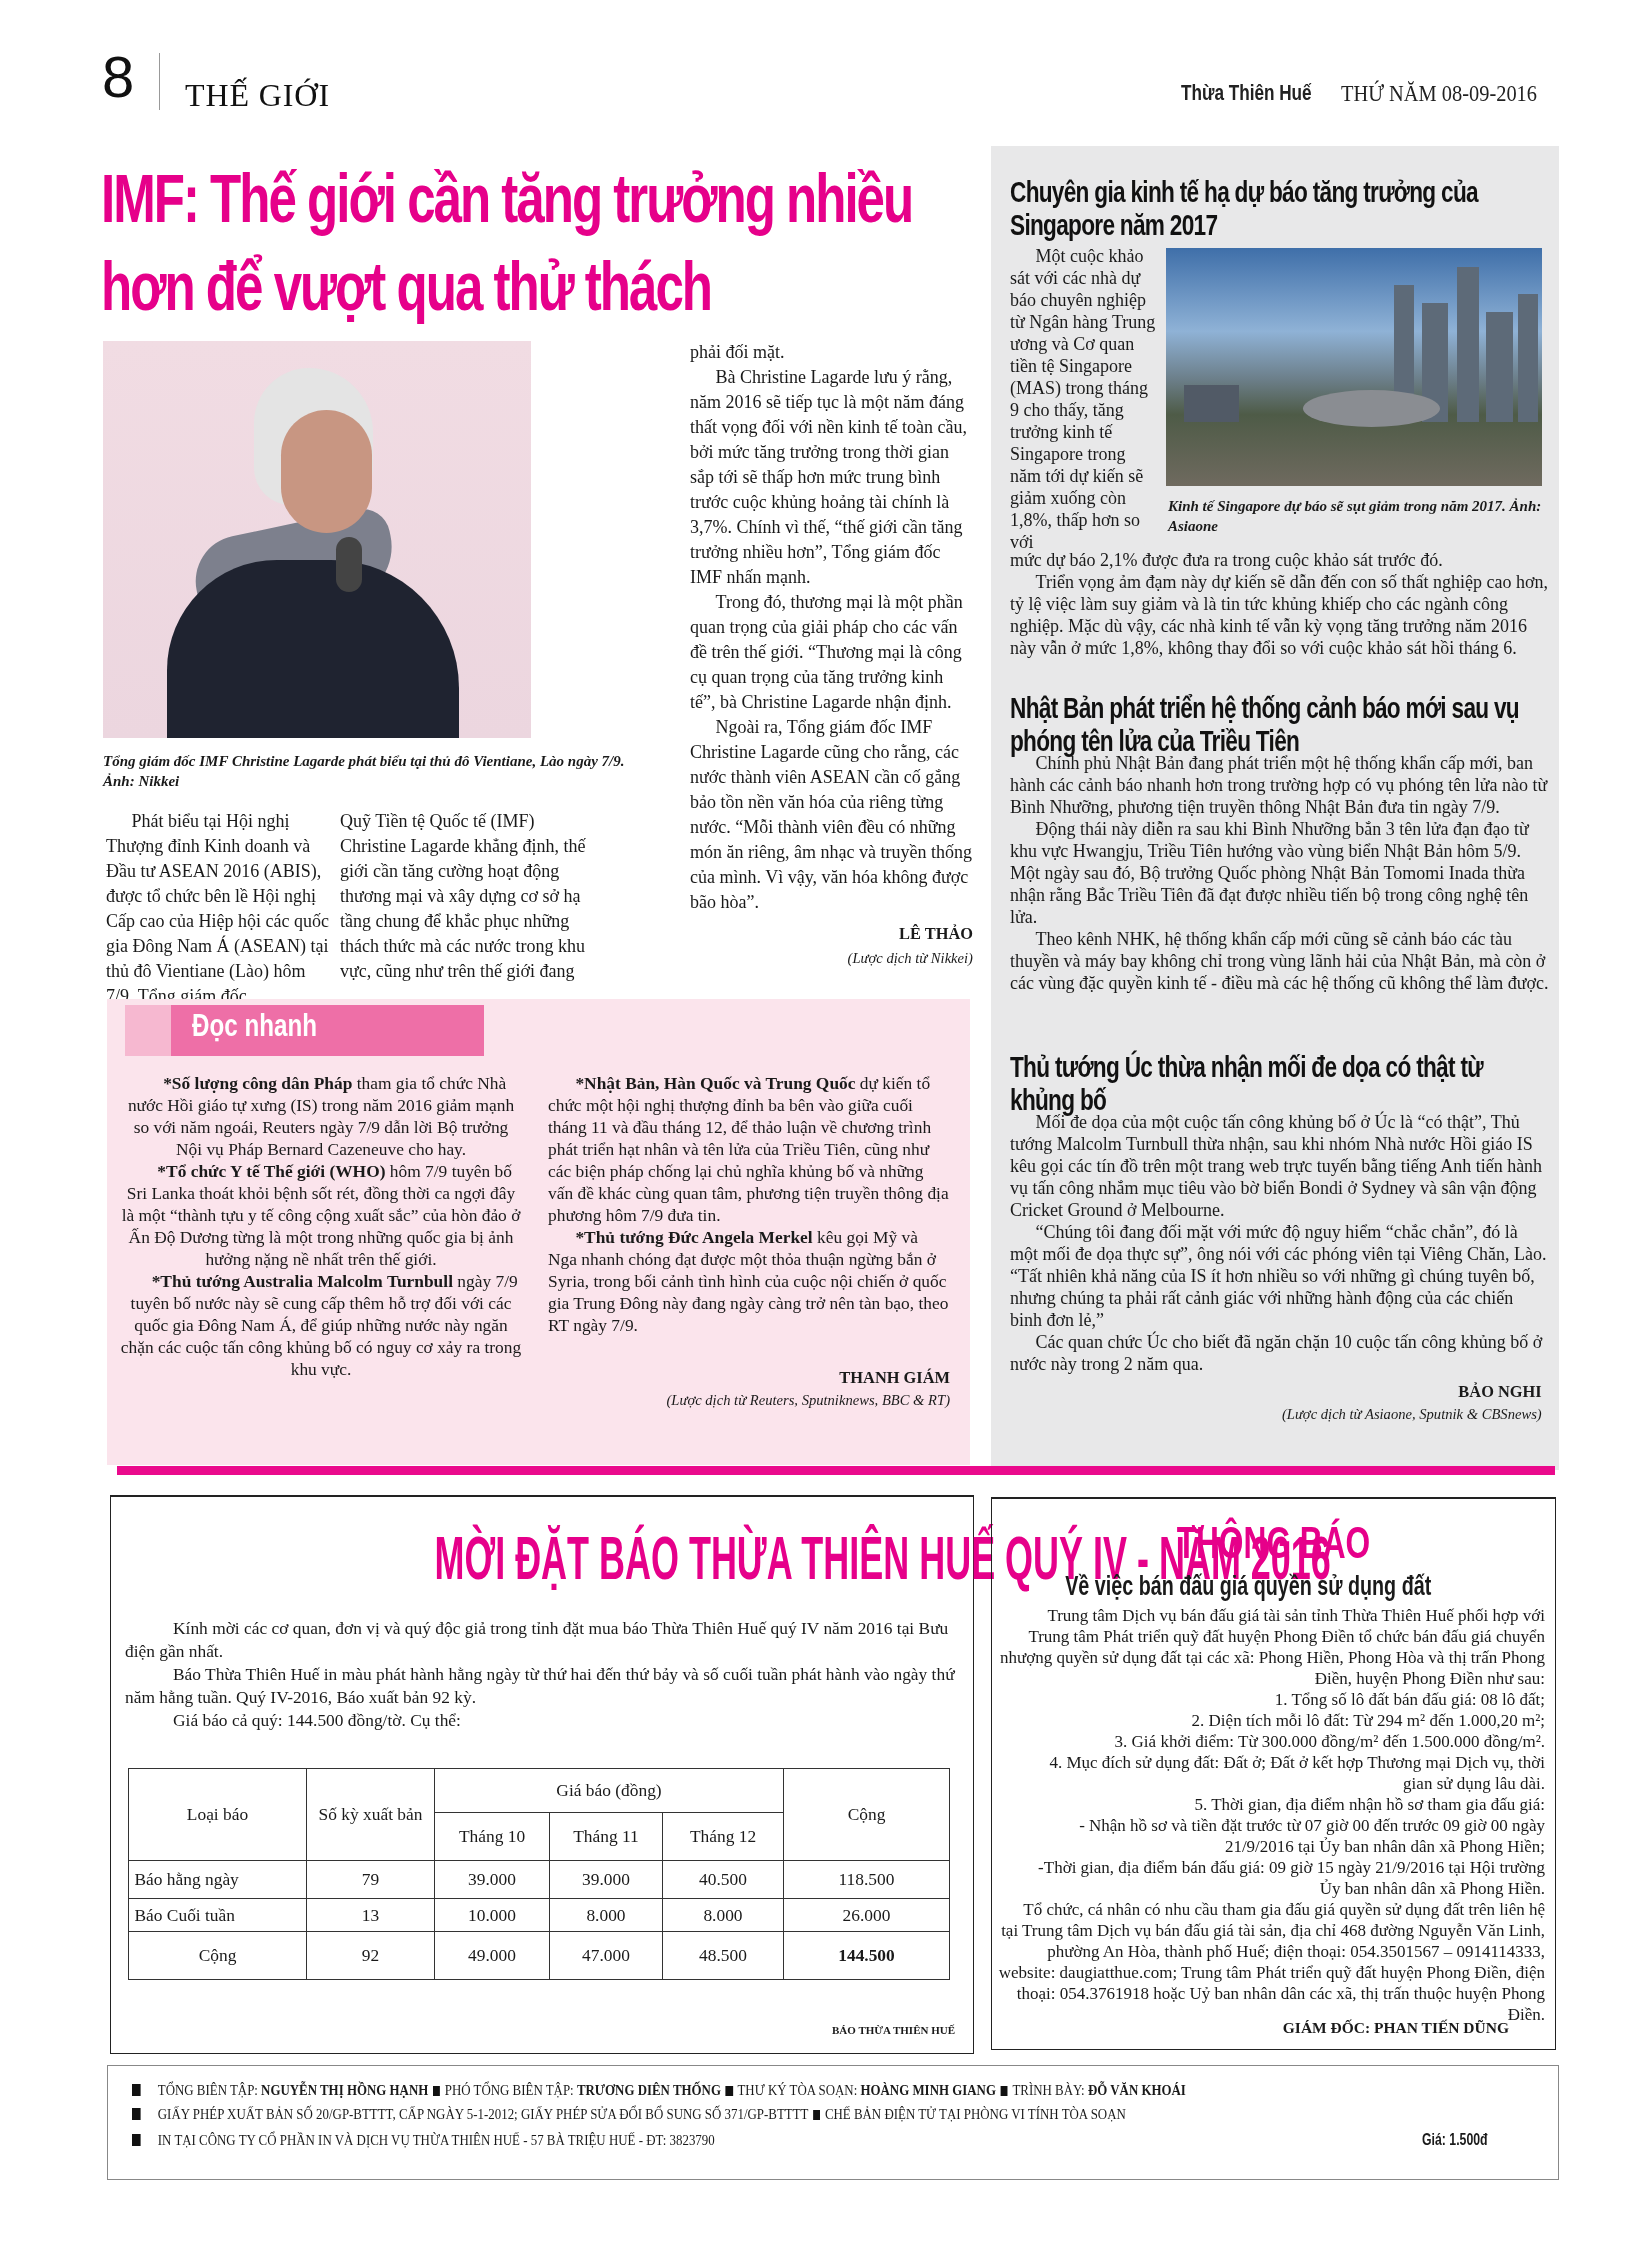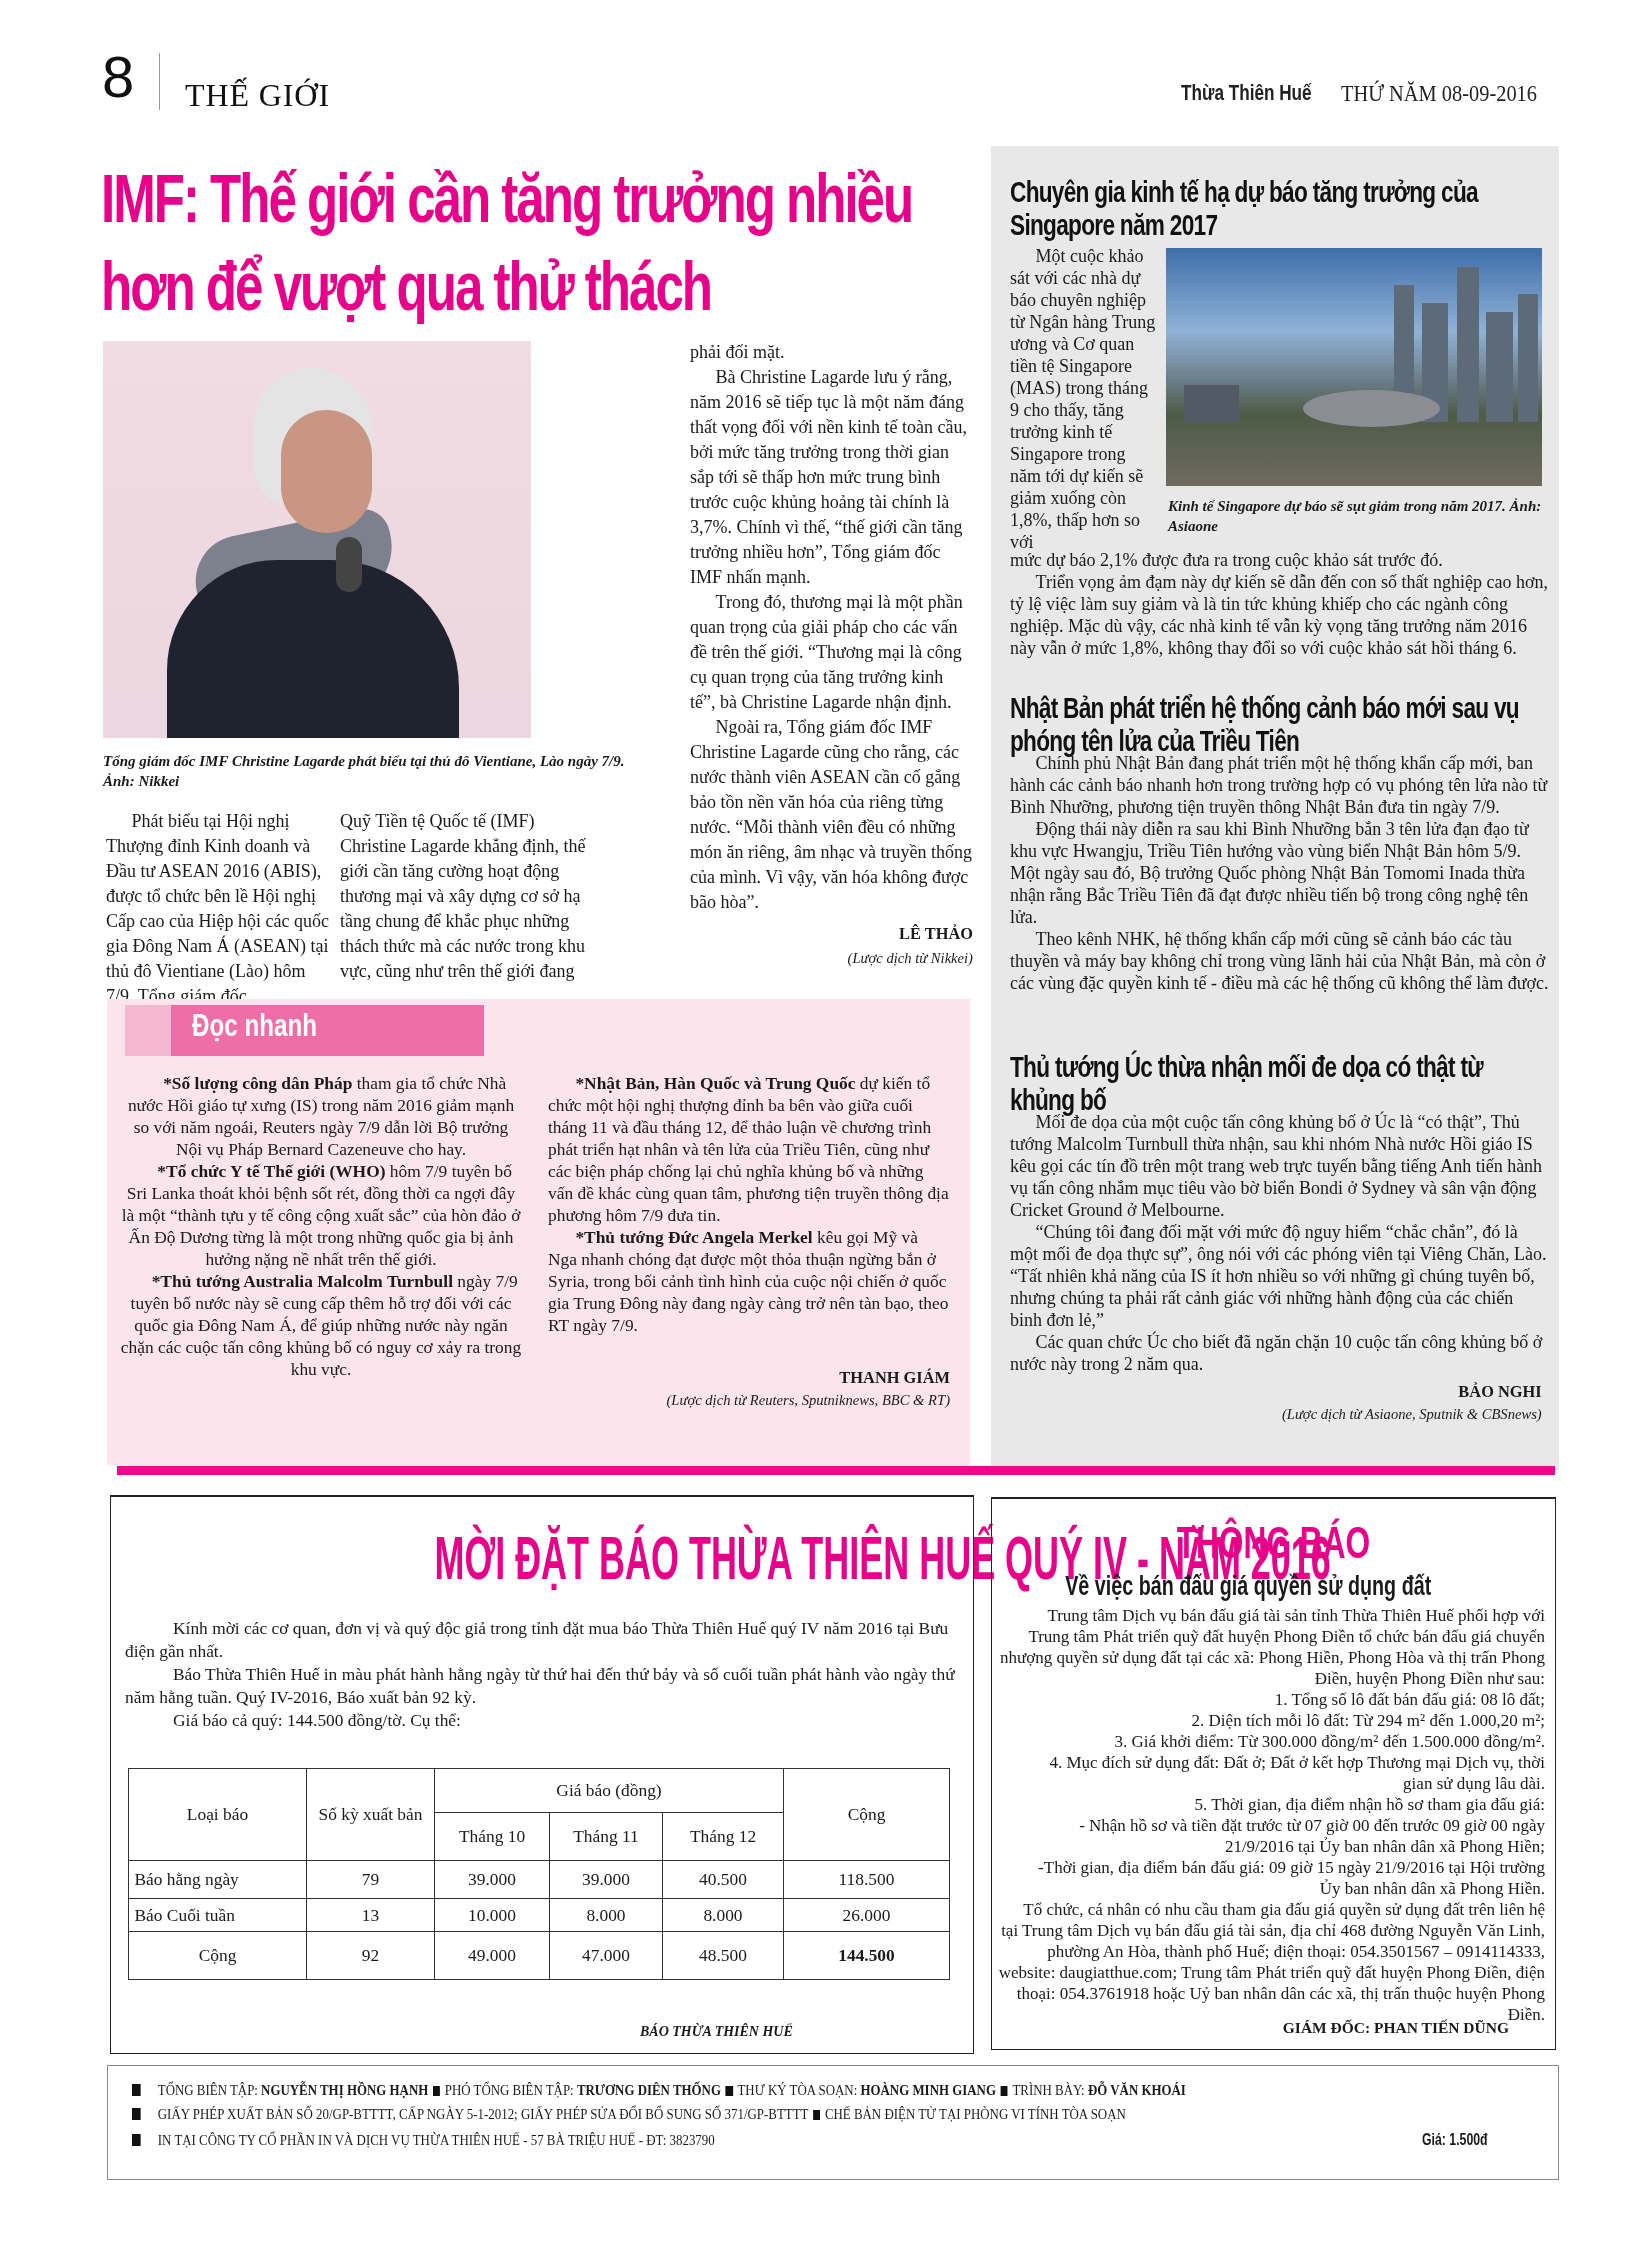--- a/index.html
+++ b/index.html
@@ -69,21 +69,21 @@
   .sub-box { left: 110px; top: 1495px; width: 864px; height: 559px; border: 1.8px solid #222; border-top-width: 2.7px; }
   .sub-title { left: 110px; top: 1517px; width: 864px; font-family: "Liberation Sans", sans-serif; font-weight: bold; color: #e6008a; font-size: 62px; line-height: 82px; }
   .sub-title span { display: inline-block; transform: scaleX(0.58); transform-origin: center; white-space: nowrap; }
   .sub-text { left: 125px; top: 1617px; width: 831px; font-size: 17.4px; line-height: 23px; }
   .sub-text p { text-indent: 48px; }
   .price-table { left: 128px; top: 1768px; width: 822px; border-collapse: collapse; font-size: 17.4px; }
   .price-table td, .price-table th { border: 1.4px solid #333; font-weight: normal; padding: 3.7px 5.5px; }
   .price-table th { text-align: center; vertical-align: middle; }
   .price-table td.num { text-align: center; }
   .price-table td.ctr { text-align: center; }
-  .sub-sign { left: 640px; top: 2024px; width: 315px; text-align: left; font-weight: bold; font-size: 14px; font-style: italic; }
+  .sub-sign { left: 640px; top: 2024px; width: 315px; text-align: right; font-weight: bold; font-size: 11px; }
 
   
   .notice-box { left: 991px; top: 1497px; width: 565px; height: 553px; border: 1.8px solid #222; border-top-width: 2.7px; }
   .notice-title { left: 991px; top: 1517px; width: 565px; text-align: center; font-family: "Liberation Sans", sans-serif; font-weight: bold; color: #e6008a; font-size: 44px; line-height: 51px; }
   .notice-title span, .notice-sub span { display: inline-block; transform: scaleX(0.72); white-space: nowrap; }
   .notice-sub { left: 991px; top: 1567px; width: 515px; text-align: center; font-family: "Liberation Sans", sans-serif; font-weight: bold; font-size: 27.4px; line-height: 37px; }
   .notice-text { left: 997px; top: 1605px; width: 548px; font-size: 17px; line-height: 21px; text-align: right; }
   .notice-text p { text-indent: 24px; }
   .notice-sign { left: 997px; top: 2019px; width: 512px; text-align: right; font-weight: bold; font-size: 15.5px; }
 

